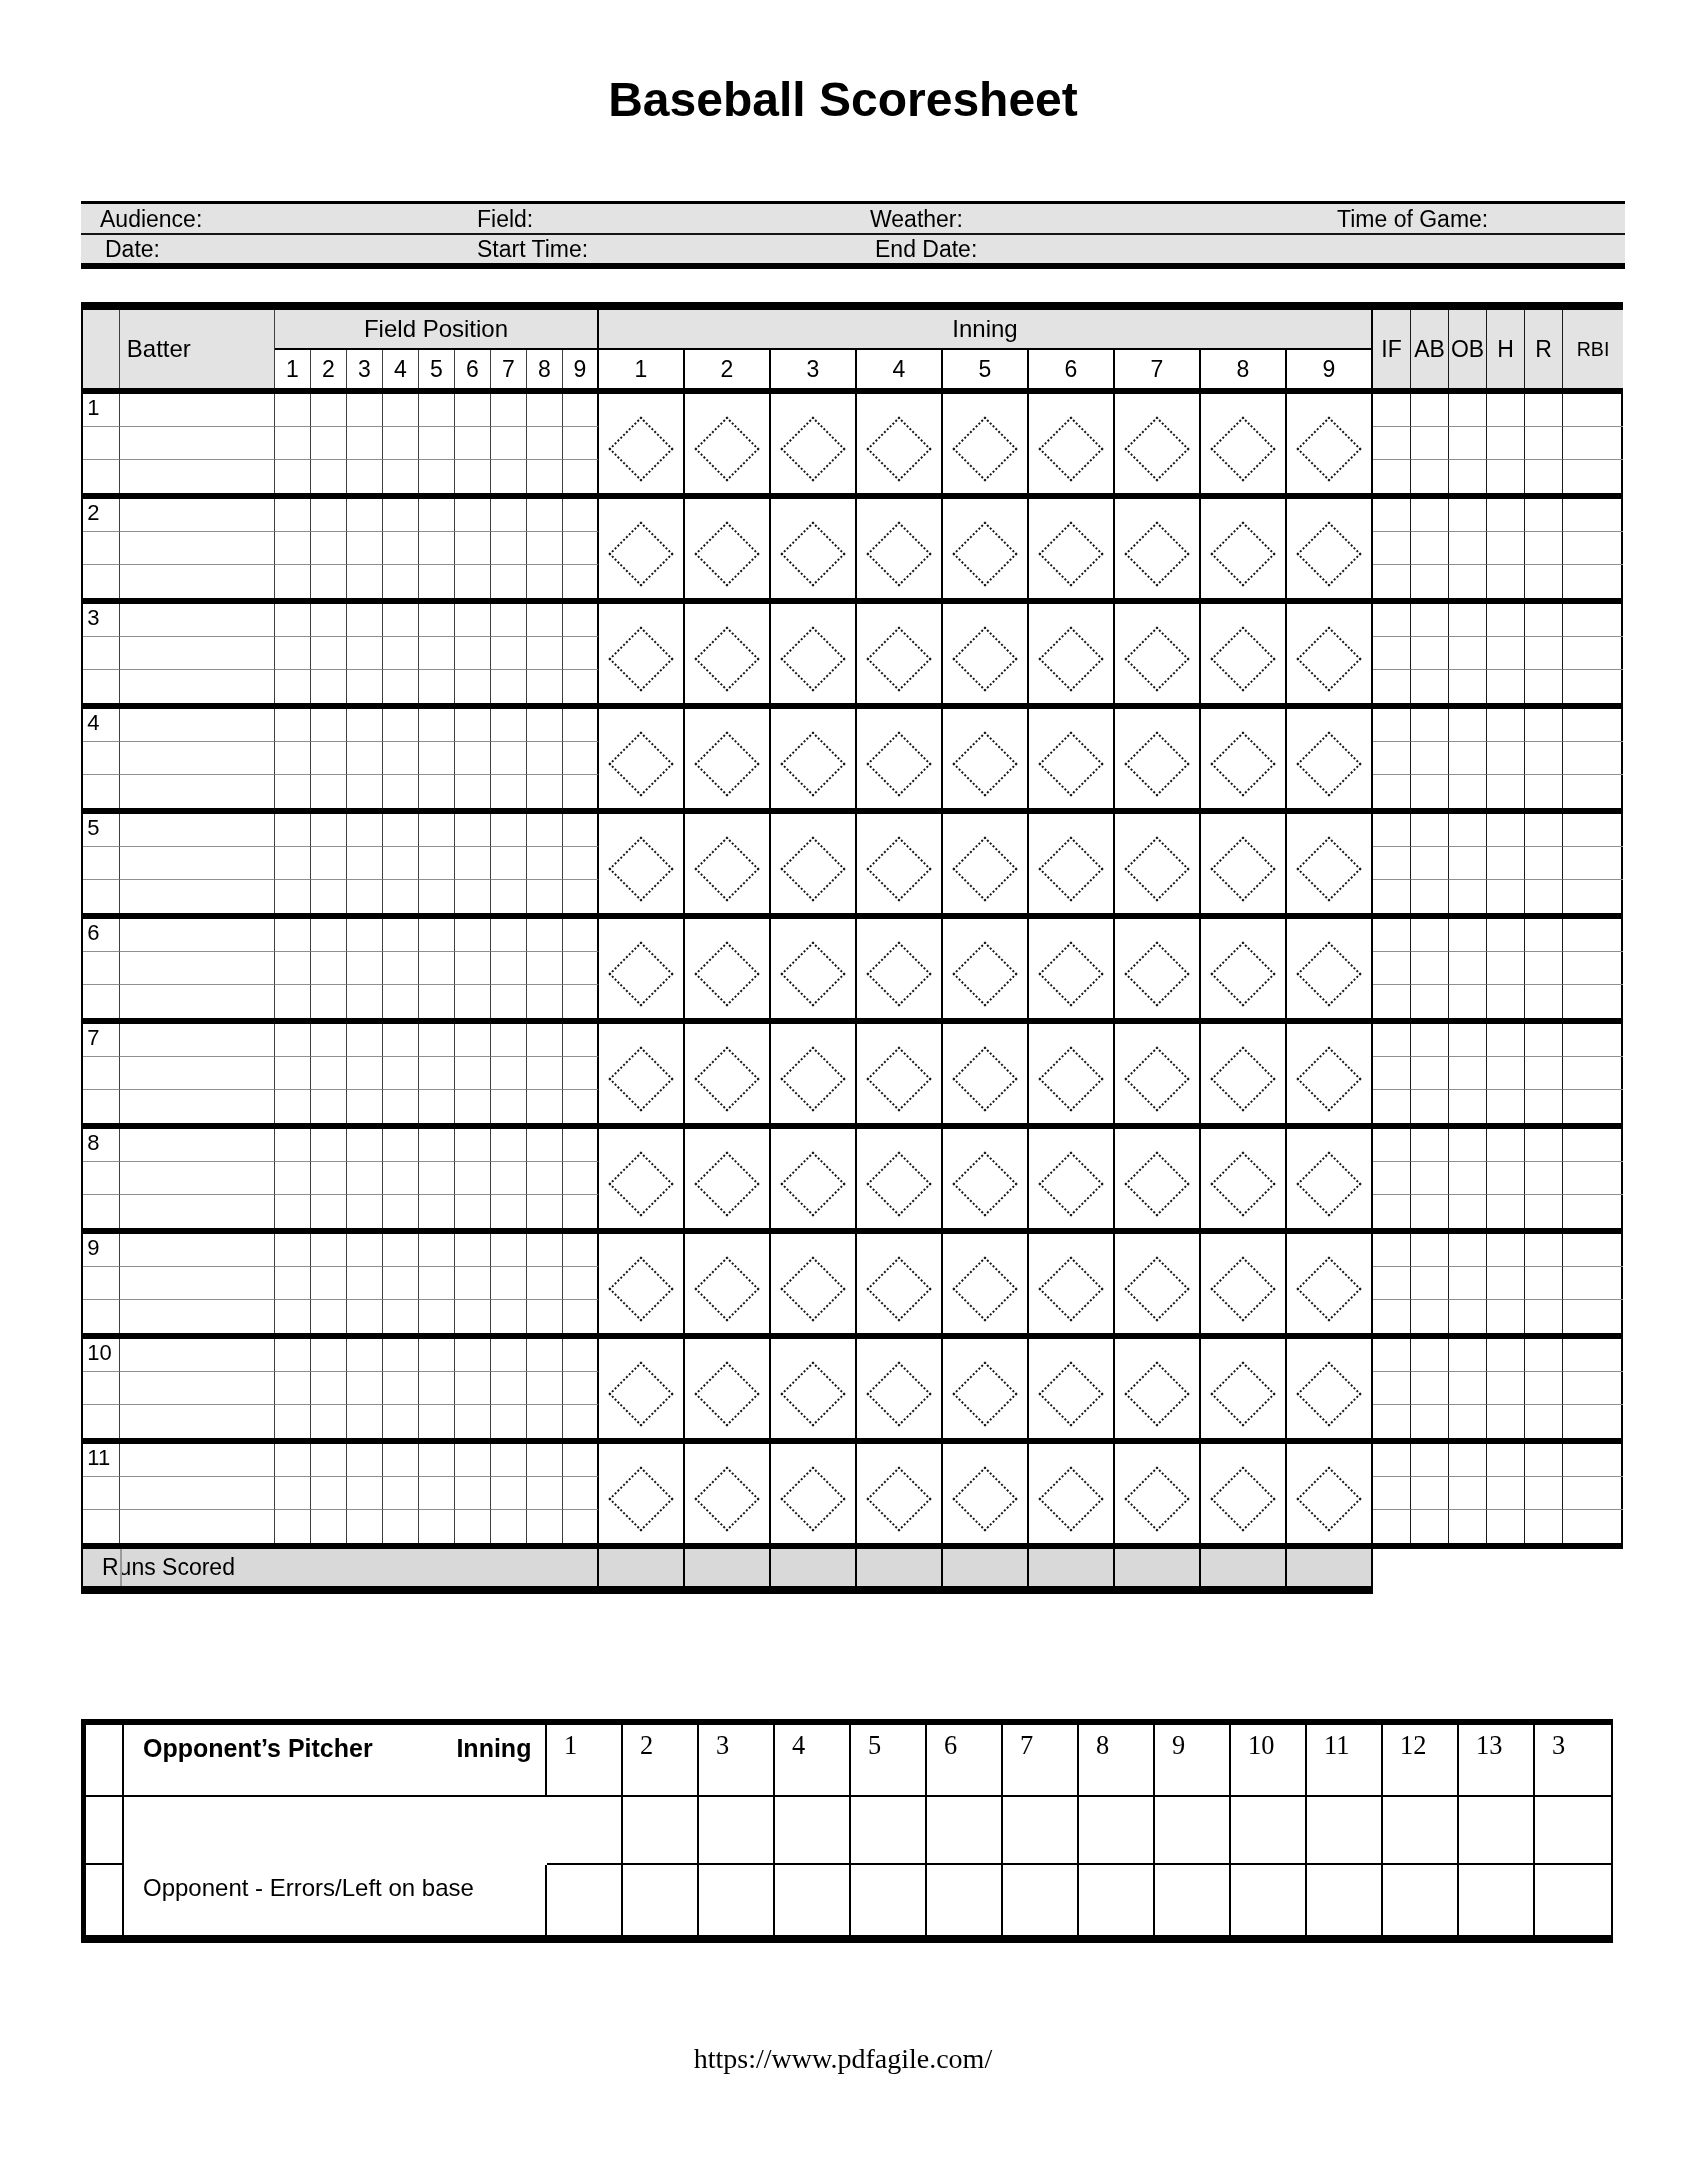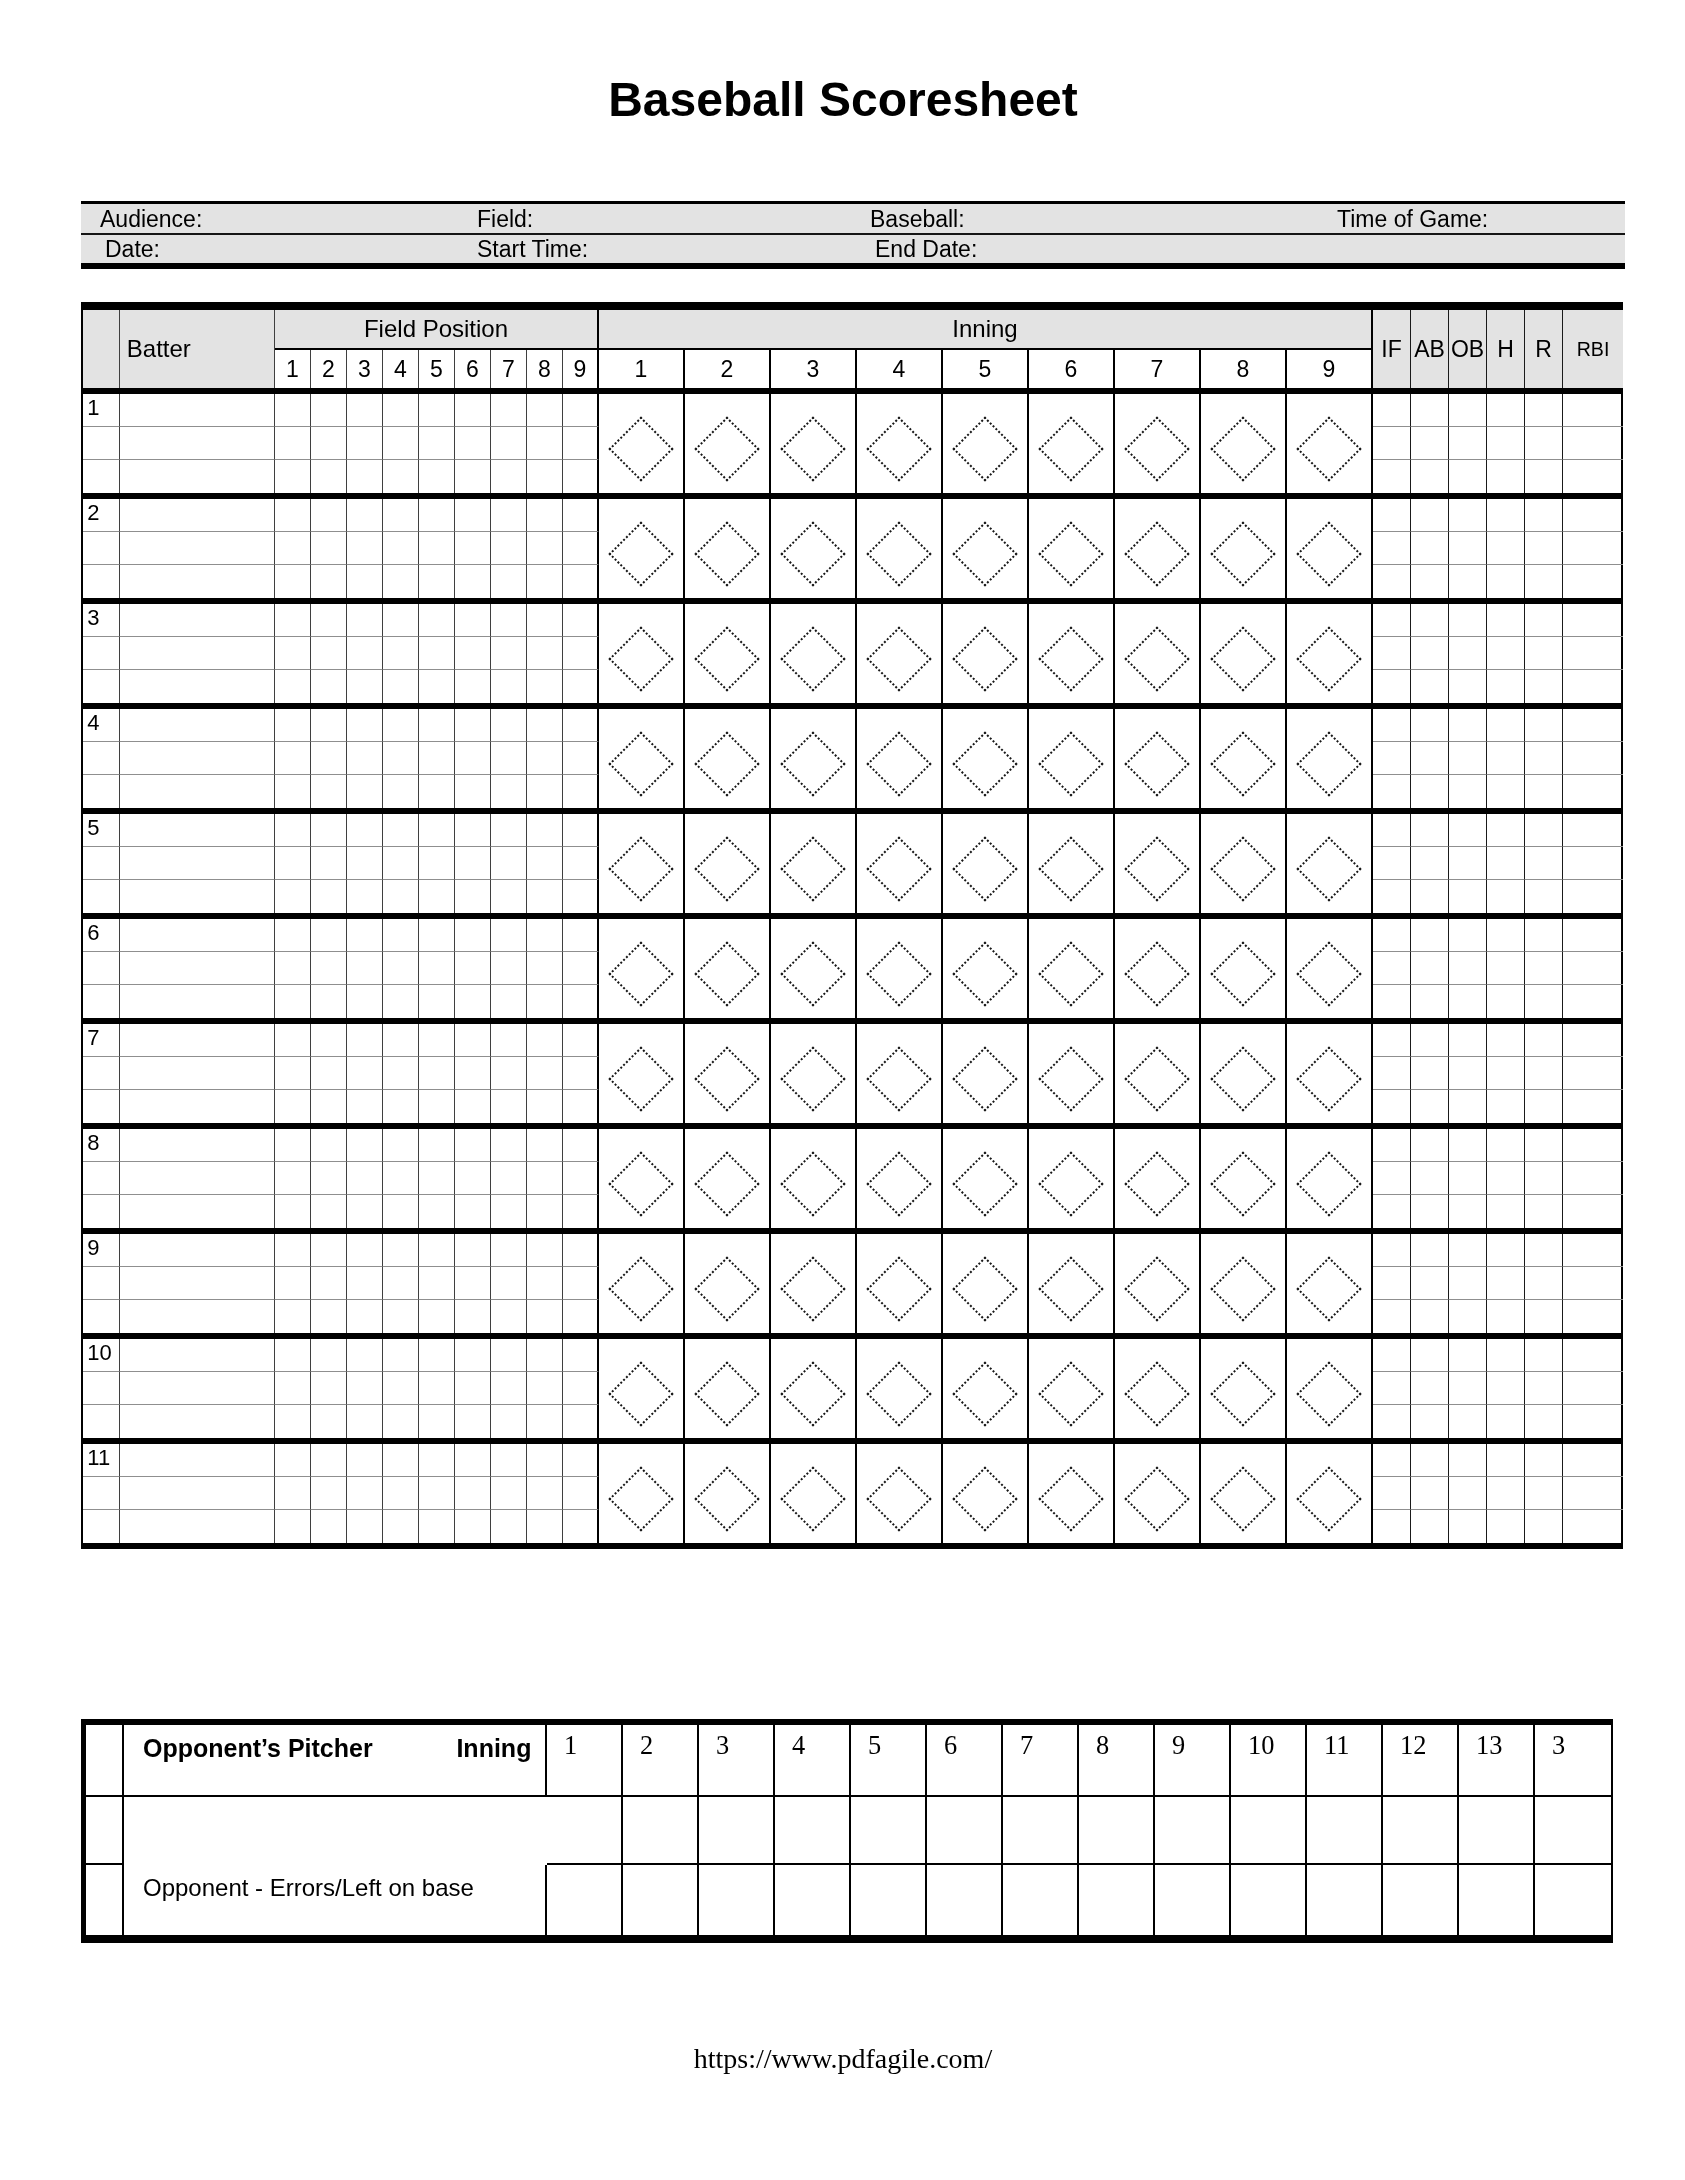--- a/index.html
+++ b/index.html
@@ -142,21 +142,21 @@
 <body>
 
 <div class="page">
 
   <div class="title">Baseball Scoresheet</div>
 
   <div class="info">
     <div class="info-row info-row-1">
       <span class="il il-audience">Audience:</span>
       <span class="il il-field">Field:</span>
-      <span class="il il-weather">Baseball:</span>
+      <span class="il il-weather">Weather:</span>
       <span class="il il-timeofgame">Time of Game:</span>
     </div>
     <div class="info-row info-row-2">
       <span class="il il-date">Date:</span>
       <span class="il il-start">Start Time:</span>
       <span class="il il-end">End Date:</span>
     </div>
   </div>
 
   <div class="sheet">
@@ -1067,20 +1067,32 @@
             </div>
             <div class="inn-cell" style="grid-area: 1 / 19 / span 3;">
               <div class="diamond"></div>
             </div>
             <div class="inn-cell" style="grid-area: 1 / 20 / span 3;">
               <div class="diamond"></div>
             </div>
           </div>
         </div>
     </div>
+    <div class="runs" id="runs-row">
+      <div class="runs-label">Runs Scored</div>
+    <div class="runs-cell"></div>
+        <div class="runs-cell"></div>
+        <div class="runs-cell"></div>
+        <div class="runs-cell"></div>
+        <div class="runs-cell"></div>
+        <div class="runs-cell"></div>
+        <div class="runs-cell"></div>
+        <div class="runs-cell"></div>
+        <div class="runs-cell"></div>
+      </div>
   </div>
 
   <div class="opp" id="opp-table">
     <div class="opp-cell" style="grid-column:1;grid-row:1"></div>
     <div class="opp-cell opp-head" style="grid-column:2;grid-row:1">
       <span>Opponent’s Pitcher</span>
       <span>Inning</span>
     </div>
     <div class="opp-cell" style="grid-column:1;grid-row:2"></div>
     <div class="opp-cell opp-row-last" style="grid-column:1;grid-row:3"></div>

